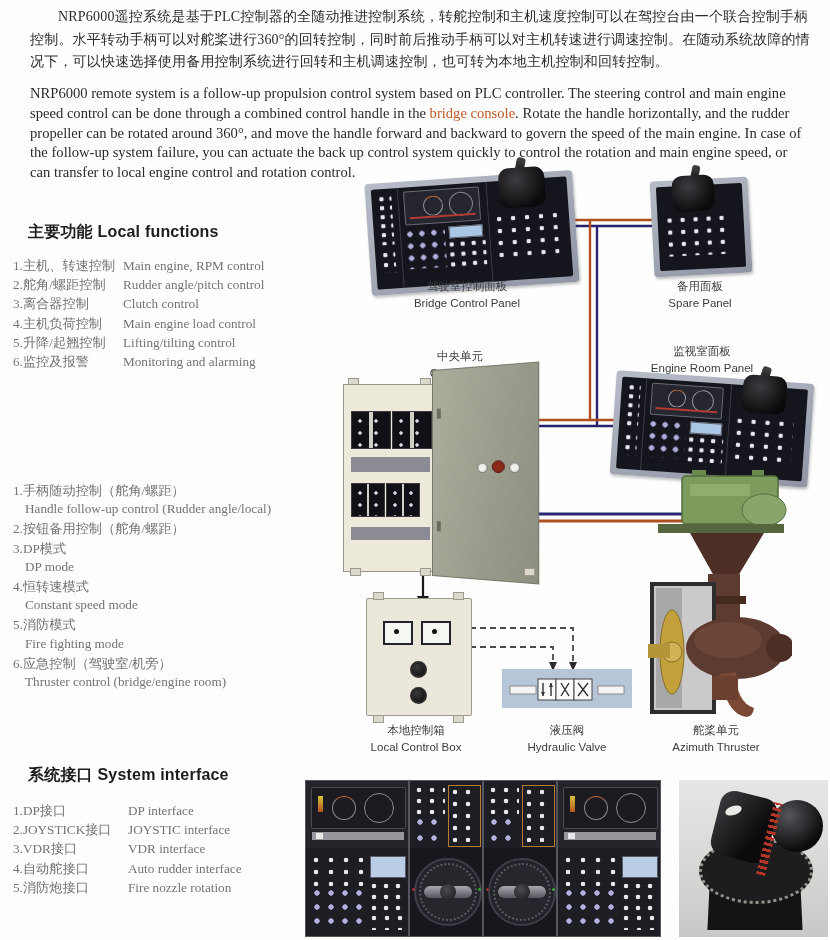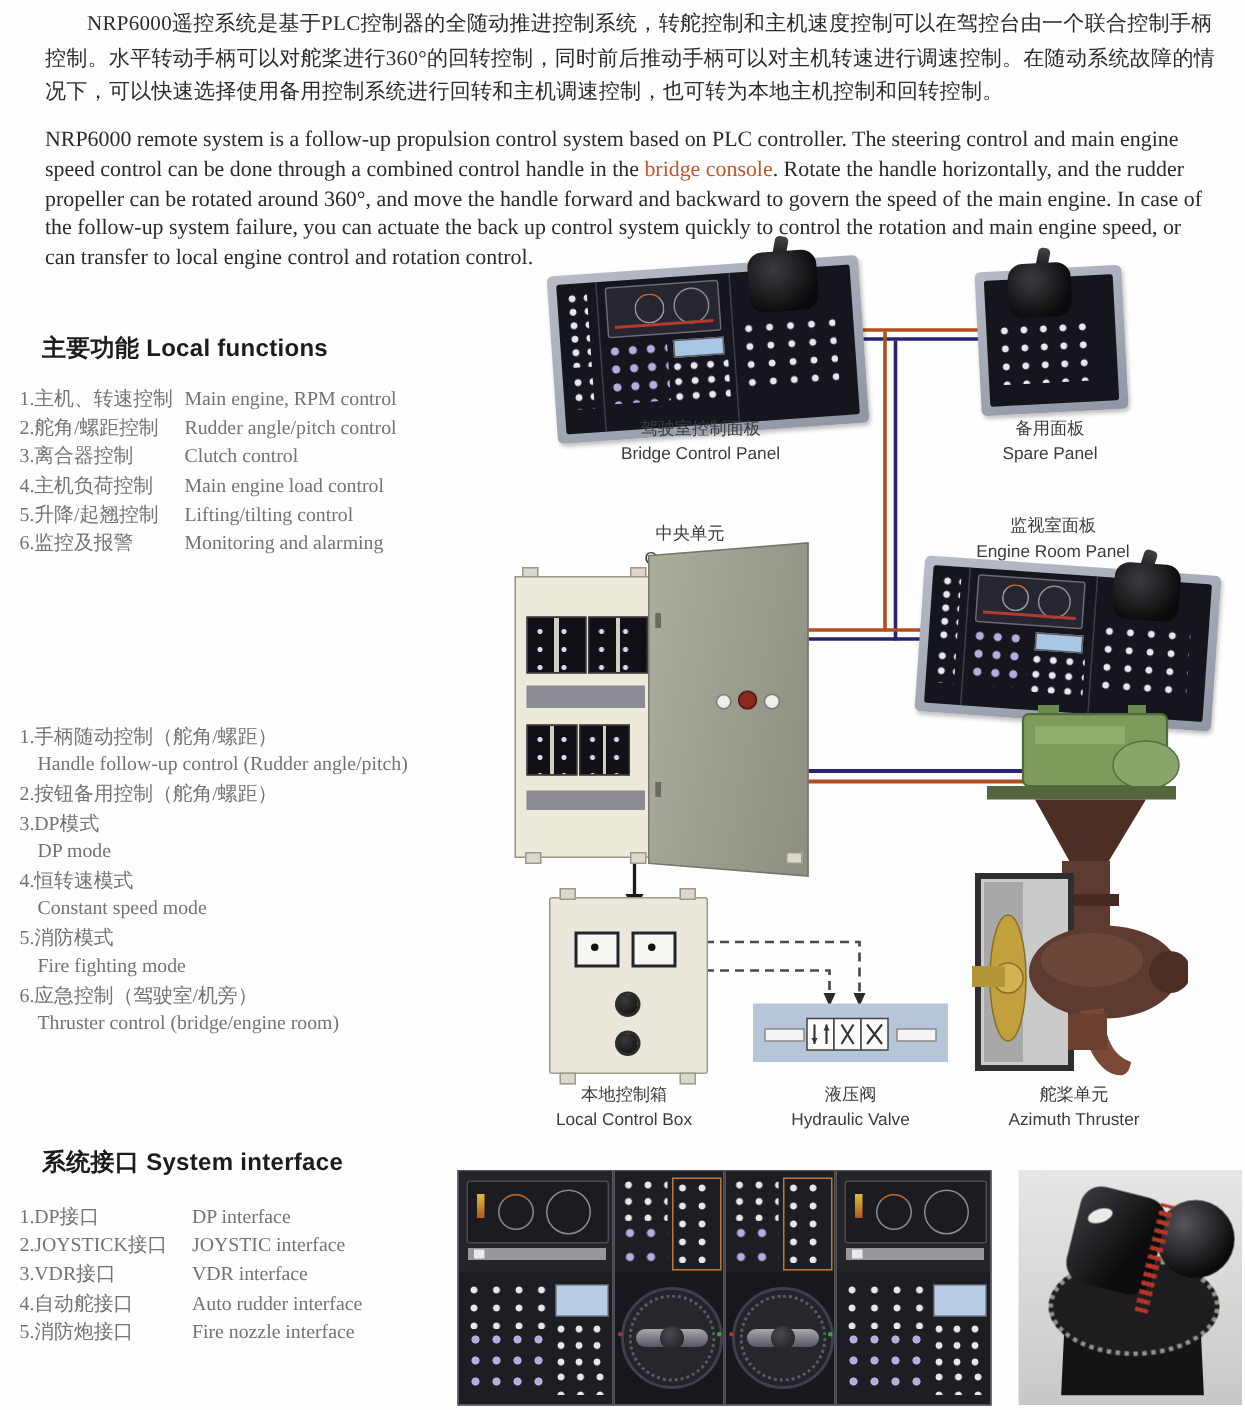--- a/index.html
+++ b/index.html
@@ -107,21 +107,21 @@
       </div>
     <div class="fn-row">
         <span class="zh">6.监控及报警</span>
         <span class="en">Monitoring and alarming</span>
       </div>
   </div>
 
   <div class="fn-list" style="top:482px;">
     <div class="cm-item">
         <div class="cm-zh">1.手柄随动控制（舵角/螺距）</div>
-        <div class="cm-en">Handle follow-up control (Rudder angle/pitch)</div>
+        <div class="cm-en">Handle follow-up control (Rudder angle/local)</div>
       </div>
     <div class="cm-item">
         <div class="cm-zh">2.按钮备用控制（舵角/螺距）</div>
       </div>
     <div class="cm-item">
         <div class="cm-zh">3.DP模式</div>
         <div class="cm-en">DP mode</div>
       </div>
     <div class="cm-item">
         <div class="cm-zh">4.恒转速模式</div>
@@ -150,21 +150,21 @@
     <div class="fn-row si-row">
         <span class="zh">3.VDR接口</span>
         <span class="en">VDR interface</span>
       </div>
     <div class="fn-row si-row">
         <span class="zh">4.自动舵接口</span>
         <span class="en">Auto rudder interface</span>
       </div>
     <div class="fn-row si-row">
         <span class="zh">5.消防炮接口</span>
-        <span class="en">Fire nozzle interface</span>
+        <span class="en">Fire nozzle rotation</span>
       </div>
   </div>
 
   <svg class="overlay" width="830" height="940">
 
     <path d="M547 220 H657" stroke="#b14e1f" stroke-width="2.4" fill="none"></path>
     <path d="M547 226 H655" stroke="#26246e" stroke-width="2.4" fill="none"></path>
 
     <path d="M590 221 V421" stroke="#b14e1f" stroke-width="2.4" fill="none"></path>
     <path d="M597 227 V427" stroke="#26246e" stroke-width="2.4" fill="none"></path>

